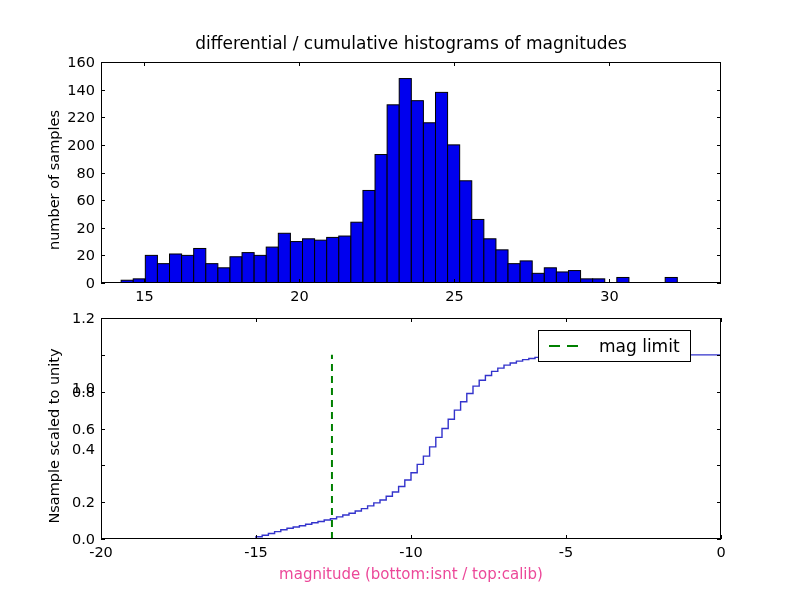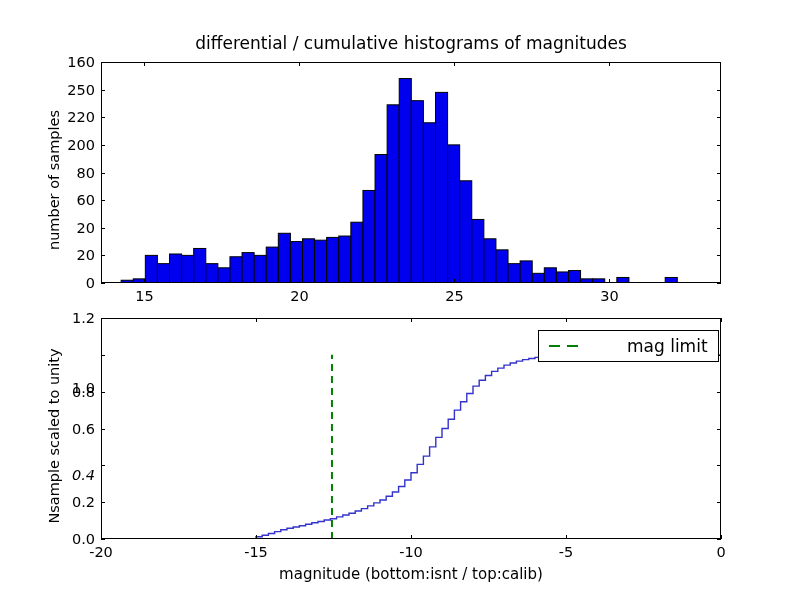--- a/index.html
+++ b/index.html
@@ -84,21 +84,21 @@
     text-align: center;
     transform: translate(-50%, -50%) rotate(-90deg);
   }
   .xlabel {
     position: absolute;
     left: 101px;
     top: 565px;
     width: 620px;
     text-align: center;
     font-size: 15px;
-    color: #000000;
+    color: #ec4899;
     white-space: nowrap;
   }
   .ytick-label {
     position: absolute;
     right: 100%;
     margin-right: 6px;
     font-size: 14.5px;
     color: #000000;
     white-space: nowrap;
     transform: translateY(-50%);
@@ -156,21 +156,21 @@
     position: relative;
   }
   .legend-swatch .seg {
     position: absolute;
     top: 0;
     height: 2px;
     background: #008000;
   }
   .legend-swatch .seg.a { left: 2px;  width: 11px; }
   .legend-swatch .seg.b { left: 20px; width: 11px; }
-  .legend-label { white-space: nowrap; margin-left: 28px; }
+  .legend-label { white-space: nowrap; }
 </style>
 </head>
 <body>
 
 <div id="figure">
 
   <div class="title">differential / cumulative histograms of magnitudes</div>
 
   <div class="panel" id="panel-top">
     <svg class="plot-svg" id="hist-svg" viewBox="0 0 620 221" preserveAspectRatio="none">
@@ -235,21 +235,21 @@
         <div class="tick-mark-y right" style="top: 110.5px;"></div>
         <div class="ytick-label" style="top: 110.5px;">80</div>
         <div class="tick-mark-y" style="top: 82.875px;"></div>
         <div class="tick-mark-y right" style="top: 82.875px;"></div>
         <div class="ytick-label" style="top: 82.875px;">200</div>
         <div class="tick-mark-y" style="top: 55.25px;"></div>
         <div class="tick-mark-y right" style="top: 55.25px;"></div>
         <div class="ytick-label" style="top: 55.25px;">220</div>
         <div class="tick-mark-y" style="top: 27.625px;"></div>
         <div class="tick-mark-y right" style="top: 27.625px;"></div>
-        <div class="ytick-label" style="top: 27.625px;">250</div>
+        <div class="ytick-label" style="top: 27.625px;">140</div>
         <div class="tick-mark-y" style="top: 0px;"></div>
         <div class="tick-mark-y right" style="top: 0px;"></div>
         <div class="ytick-label" style="top: 0px;">160</div>
       </div>
     <div id="top-xticks">
         <div class="tick-mark-x" style="left: 43.4px;"></div>
         <div class="tick-mark-x bottom" style="left: 43.4px;"></div>
         <div class="xtick-label" style="left: 43.4px;">15</div>
         <div class="tick-mark-x" style="left: 198.4px;"></div>
         <div class="tick-mark-x bottom" style="left: 198.4px;"></div>
@@ -272,21 +272,21 @@
     <div class="frame"></div>
     <div id="bot-yticks">
         <div class="tick-mark-y" style="top: 221px;"></div>
         <div class="tick-mark-y right" style="top: 221px;"></div>
         <div class="ytick-label" style="top: 221px;">0.0</div>
         <div class="tick-mark-y" style="top: 184.167px;"></div>
         <div class="tick-mark-y right" style="top: 184.167px;"></div>
         <div class="ytick-label" style="top: 184.167px;">0.2</div>
         <div class="tick-mark-y" style="top: 147.333px;"></div>
         <div class="tick-mark-y right" style="top: 147.333px;"></div>
-        <div class="ytick-label" style="top: 157px; font-style: italic;">0.4</div>
+        <div class="ytick-label" style="top: 131px;">0.4</div>
         <div class="tick-mark-y" style="top: 110.5px;"></div>
         <div class="tick-mark-y right" style="top: 110.5px;"></div>
         <div class="ytick-label" style="top: 110.5px;">0.6</div>
         <div class="tick-mark-y" style="top: 73.6667px;"></div>
         <div class="tick-mark-y right" style="top: 73.6667px;"></div>
         <div class="ytick-label" style="top: 73.6667px;">0.8</div>
         <div class="tick-mark-y" style="top: 36.8333px;"></div>
         <div class="tick-mark-y right" style="top: 36.8333px;"></div>
         <div class="ytick-label" style="top: 22px; margin-top: 48px;">1.0</div>
         <div class="tick-mark-y" style="top: 0px;"></div>

